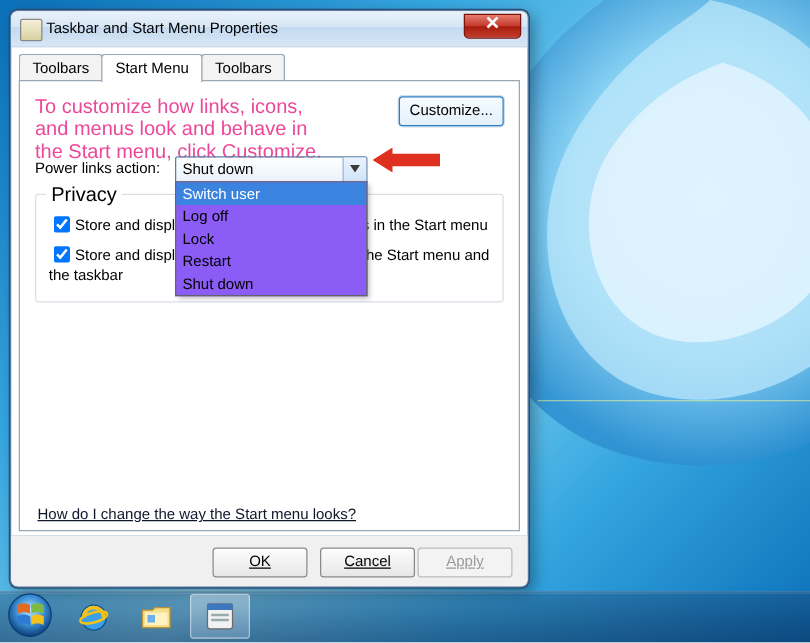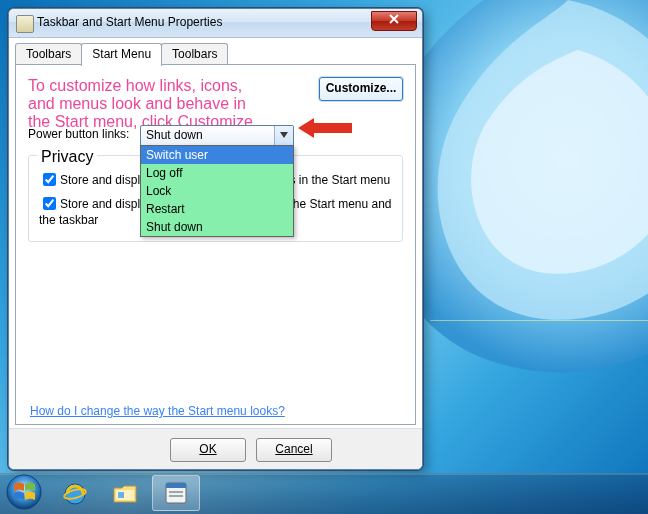--- a/index.html
+++ b/index.html
@@ -132,21 +132,20 @@
   top:12px;
   width:82px;
   height:22px;
   border:1px solid #2f7bbf;
   background: linear-gradient(#f6fbff,#e3f1fc);
   border-radius:3px;
   text-align:center;
   line-height:20px;
   font-size:12px;
   box-shadow: 0 0 0 1px rgba(47,123,191,0.25);
-  font-weight: bold;
 }
 .row-label {
   position:absolute;
   left:12px;
   top:62px;
   font-size:12px;
 }
 .combo {
   position:absolute;
   left:124px;
@@ -170,21 +169,21 @@
   background:linear-gradient(#eaf3fd,#cfe3f7);
   text-align:center;
 }
 .combo .combo-arrow svg { margin-top:6px; }
 .dropdown {
   position:absolute;
   left:124px;
   top:80px;
   width:152px;
   border:1px solid #646464;
-  background:#86efac;
+  background:#8b5cf6;
   z-index:10;
   box-shadow:2px 2px 4px rgba(0,0,0,0.25);
 }
 .dropdown .opt {
   padding:1px 5px;
   font-size:12px;
   line-height:16px;
 }
 .dropdown .opt.sel {
   background:#3a84df;
@@ -211,21 +210,21 @@
   font-size:12px;
 }
 .chk input {
   vertical-align:-2px;
   margin-right:4px;
 }
 .helplink {
   position:absolute;
   left:14px;
   bottom:6px;
-  color:#3b82f6;
+  color:#0f172a;
   text-decoration:underline;
   font-size:12px;
 }
 
 
 .btnbar {
   position:absolute;
   left:0; right:0; bottom:0;
   height:40px;
   background:#f0f0f0;
@@ -318,21 +317,21 @@
     </div>
 
     <div class="client">
       <div class="tabs">
         <span class="tab">Toolbars</span><span class="tab active">Start Menu</span><span class="tab">Toolbars</span>
       </div>
       <div class="tab-body">
         <div class="desc">To customize how links, icons, and menus look and behave in the Start menu, click Customize.</div>
         <div class="customize-btn">Customize...</div>
 
-        <div class="row-label">Power button links:</div>
+        <div class="row-label">Power links action:</div>
         <div class="combo">
           <span class="combo-text">Shut down</span>
           <span class="combo-arrow">
             <svg width="8" height="6" viewBox="0 0 8 6">
                 <path d="M0 0 L8 0 L4 6 Z" fill="#3a3a3a"></path>
               </svg>
           </span>
         </div>
         <div class="dropdown" id="dropdown">
             <div class="opt sel">Switch user</div>
@@ -352,20 +351,21 @@
           </label>
         </div>
 
         <a class="helplink" href="#">How do I change the way the Start menu looks?</a>
       </div>
     </div>
 
     <div class="btnbar">
       <div class="btn" style="right:176px">OK</div>
       <div class="btn" style="right:90px">Cancel</div>
+      <div class="btn disabled" style="right:12px">Apply</div>
     </div>
   </div>
 
   <svg class="arrow" width="56" height="26">
     <polygon points="0,13 16,3 16,8 54,8 54,18 16,18 16,23" fill="#e03020"></polygon>
   </svg>
 
   <div class="taskbar">
     <div class="start-orb">
       <svg width="40" height="40" viewBox="0 0 40 40">

